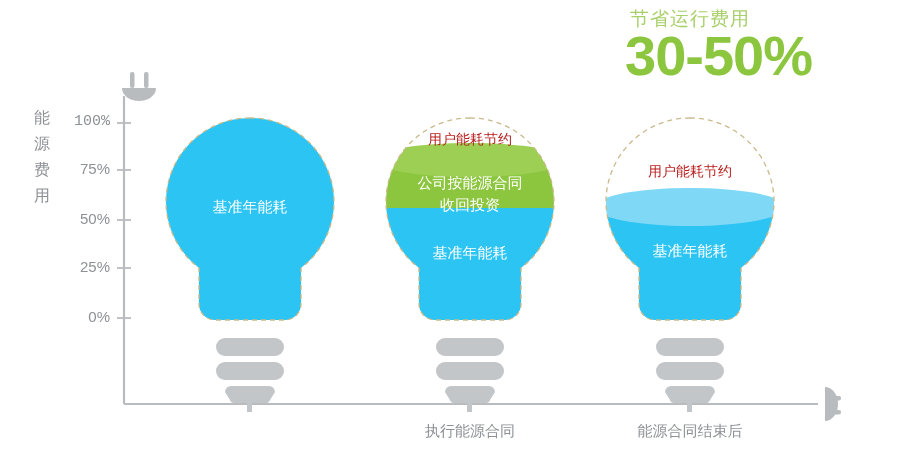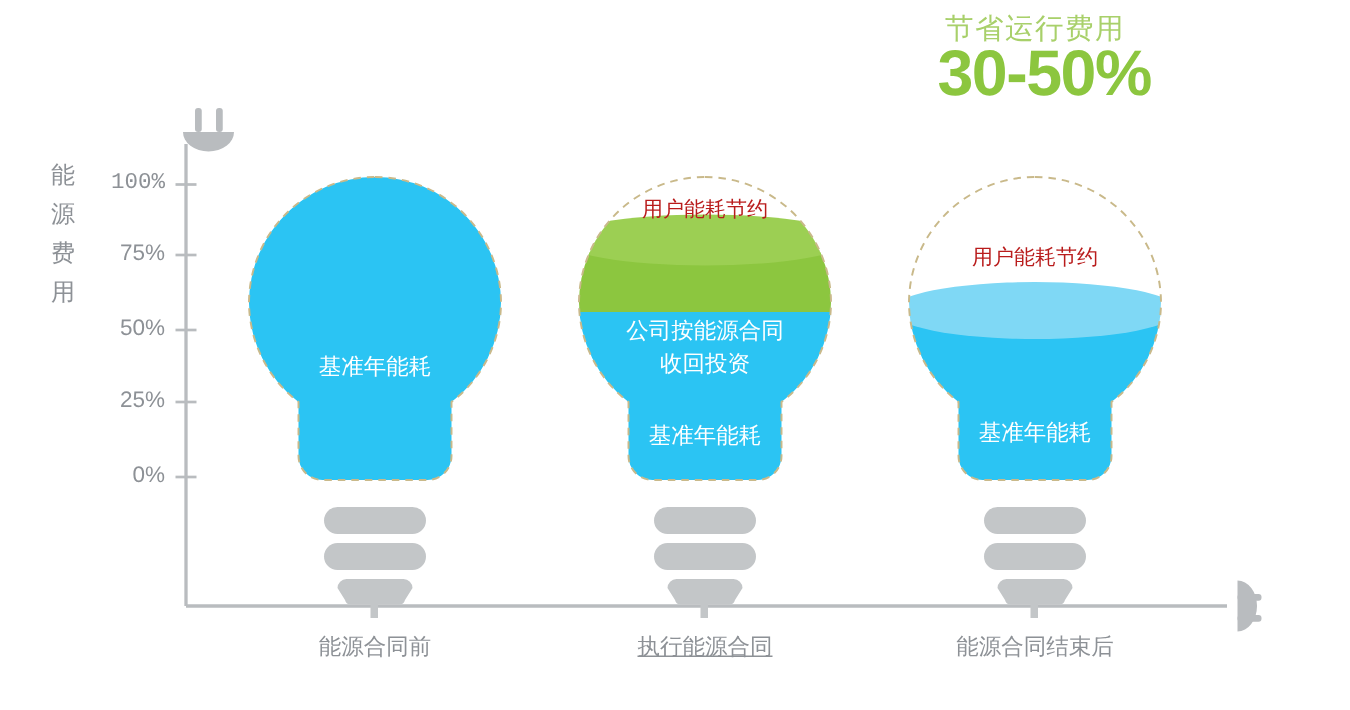--- a/index.html
+++ b/index.html
@@ -17,21 +17,21 @@
     position:absolute;
     left:630px;top:6px;
     font-size:19px;
     letter-spacing:1px;
     color:#a8d06a;
     white-space:nowrap;
   }
   .hdr-big{
     position:absolute;
     left:625px;top:28px;
-    font-size:43px;
+    font-size:56px;
     font-weight:bold;
     letter-spacing:-1px;
     color:#8cc63f;
     white-space:nowrap;
     line-height:1;
   }
 
   .ylabel{
     position:absolute;
     left:30px;top:105px;
@@ -61,21 +61,21 @@
     color:#8d9196;
     white-space:nowrap;
   }
 
   .bulb-text{
     position:absolute;
     text-align:center;
     white-space:nowrap;
     line-height:22px;
   }
-  .t-white{color:#ffffff;font-size:15px;margin-top:38px;}
+  .t-white{color:#ffffff;font-size:15px;}
   .t-green{color:#b91c1c;font-size:14px;}
 </style>
 </head>
 <body>
 
 <div id="stage">
 
   <div class="hdr-sub">节省运行费用</div>
   <div class="hdr-big">30-50%</div>
 
@@ -239,22 +239,21 @@
     <span>费</span>
     <span>用</span>
   </div>
 
   <div class="ytick" style="left:52px;top:113px;font-family:Liberation Mono, monospace;">100%</div>
   <div class="ytick" style="left:52px;top:160px;">75%</div>
   <div class="ytick" style="left:52px;top:210px;">50%</div>
   <div class="ytick" style="left:52px;top:258px;">25%</div>
   <div class="ytick" style="left:52px;top:308px;">0%</div>
 
-  <div class="xtick" style="left:155px;">能源合同前</div>
-  <div class="xtick" style="left:375px;text-decoration:underline;">执行能源合同</div>
+  <div class="xtick" style="left:375px;">执行能源合同</div>
   <div class="xtick" style="left:595px;">能源合同结束后</div>
 
   <div class="bulb-text t-white" style="left:160px;top:196px;width:180px;">基准年能耗</div>
 
   <div class="bulb-text t-green" style="left:380px;top:128px;width:180px;">用户能耗节约</div>
   <div class="bulb-text t-white" style="left:380px;top:172px;width:180px;">公司按能源合同</div>
   <div class="bulb-text t-white" style="left:380px;top:194px;width:180px;text-align:center;">收回投资</div>
   <div class="bulb-text t-white" style="left:380px;top:242px;width:180px;">基准年能耗</div>
 
   <div class="bulb-text t-green" style="left:600px;top:160px;width:180px;">用户能耗节约</div>

